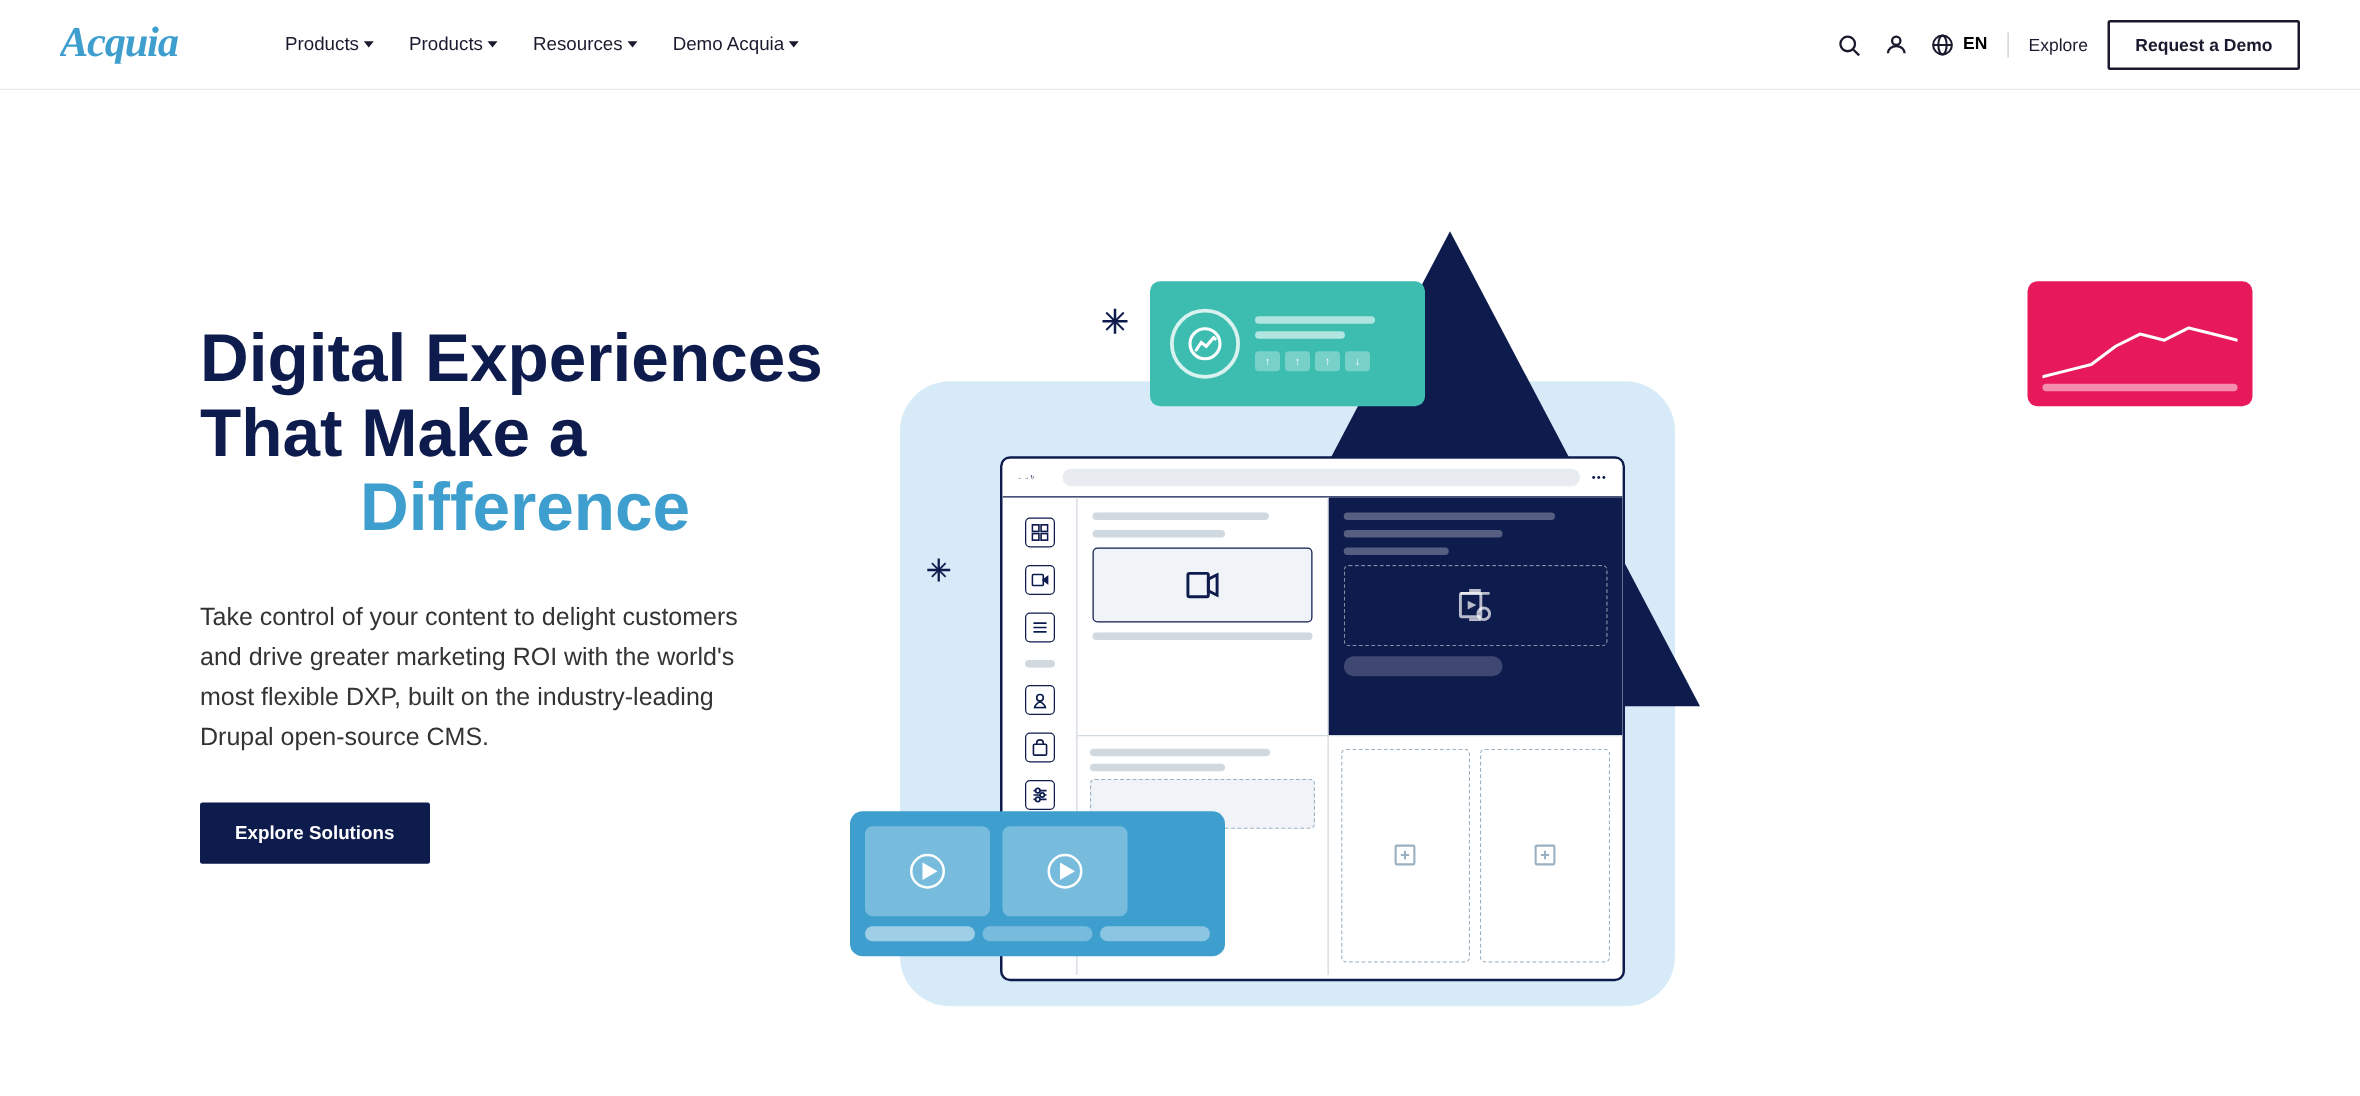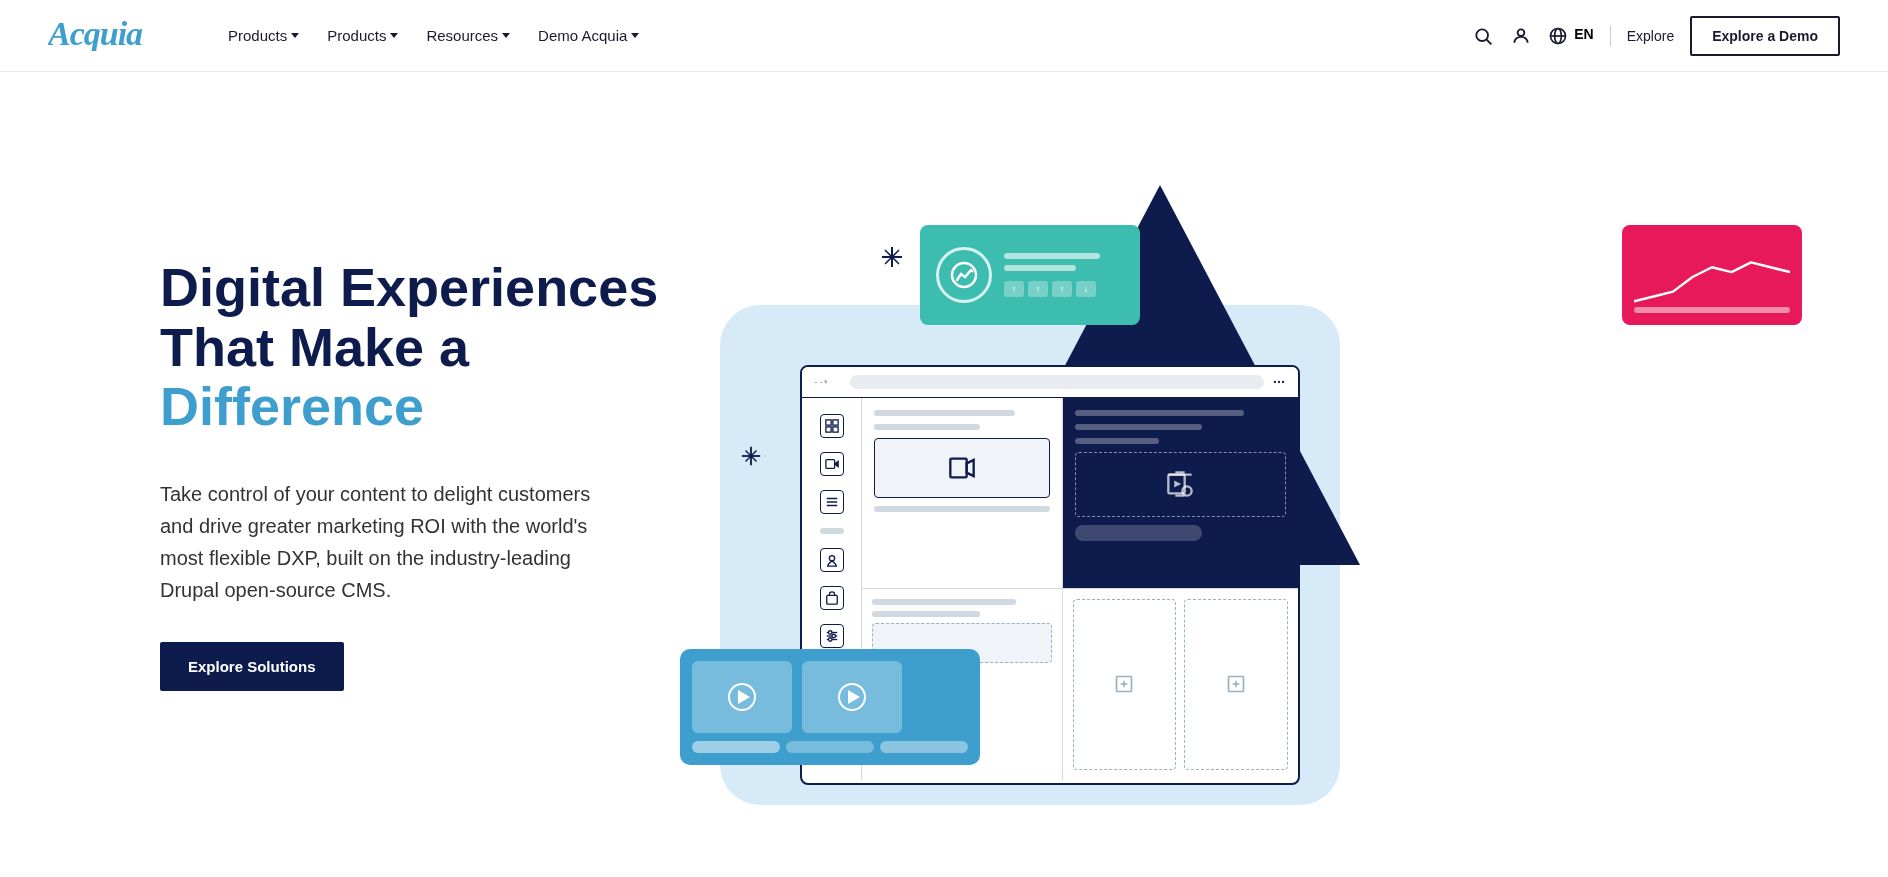--- a/index.html
+++ b/index.html
@@ -113,20 +113,21 @@
       line-height: 1.1;
       margin-bottom: 8px;
     }
     .hero-title-accent {
       font-size: 54px;
       font-weight: 800;
       color: #3e9fcf;
       line-height: 1.1;
       margin-bottom: 41px;
       display: block;
+      text-align: center;
     }
     .hero-desc {
       font-size: 20px;
       color: #333;
       line-height: 1.6;
       margin-bottom: 36px;
       max-width: 440px;
     }
     .explore-btn {
       display: inline-block;
@@ -410,21 +411,21 @@
     <div class="lang-block">
       <svg width="20" height="20" viewBox="0 0 24 24" fill="none" stroke="#1a1a2e" stroke-width="2">
         <circle cx="12" cy="12" r="9"></circle>
         <ellipse cx="12" cy="12" rx="4" ry="9"></ellipse>
         <line x1="3" y1="12" x2="21" y2="12"></line>
       </svg>
       <span style="font-size:14px;font-weight:600;">EN</span>
     </div>
     <div class="divider-v"></div>
     <a class="support-link">Explore</a>
-    <button class="demo-btn">Explore a Demo</button>
+    <button class="demo-btn">Request a Demo</button>
   </div>
 </nav>
 
 <section class="hero">
   <div class="hero-left">
     <h1 class="hero-title">
       <span>Digital Experiences</span><br>
       <span>That Make a</span><br>
       <span class="hero-title-accent">Difference</span>
     </h1>

